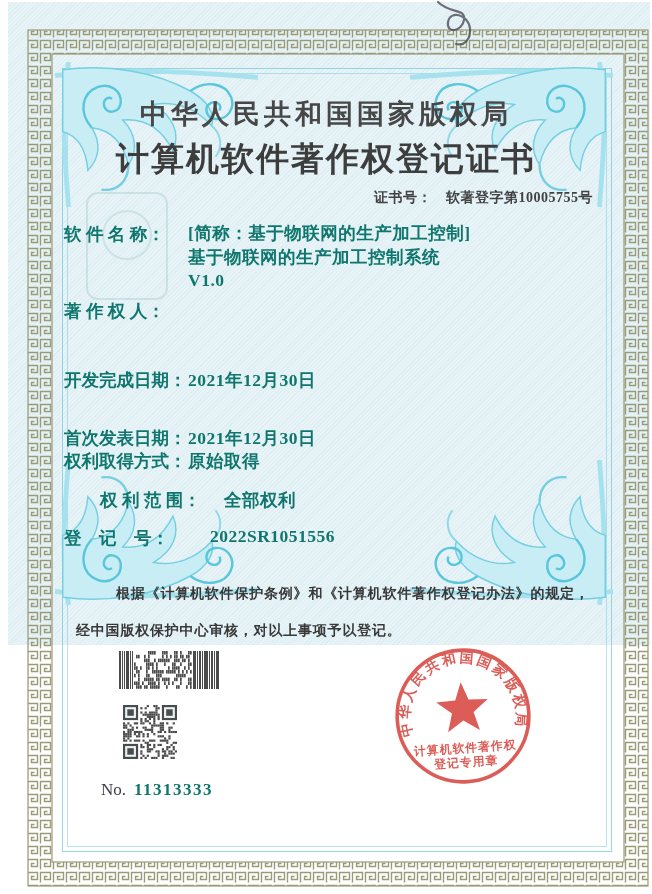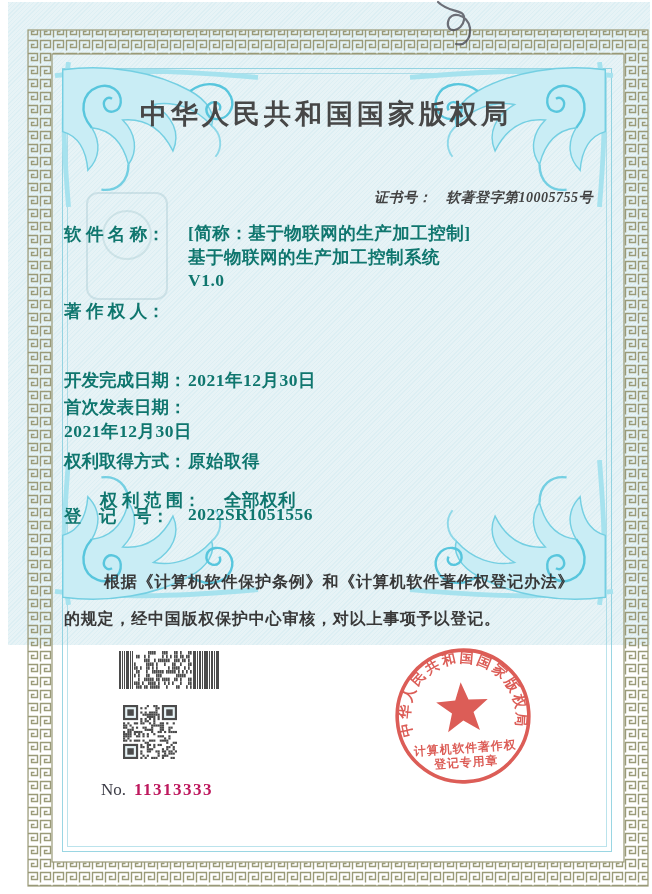--- a/index.html
+++ b/index.html
@@ -32,41 +32,41 @@
   .watermark{position:absolute;left:86px;top:192px;width:78px;height:104px;
     border:2px solid rgba(145,185,195,.30);border-radius:12px;}
   .watermark::after{content:"";position:absolute;left:14px;top:16px;width:46px;height:46px;
     border:2px solid rgba(145,185,195,.28);border-radius:50%;}
   
   .authority{position:absolute;left:0;right:0;top:96px;text-align:center;
     font-size:27px;font-weight:bold;letter-spacing:4px;color:#474747;}
   .cert-title{position:absolute;left:0;right:0;top:137px;text-align:center;
     font-size:33px;font-weight:bold;letter-spacing:2px;color:#3d3d3d;}
   .certno{position:absolute;right:59px;top:189px;font-size:14px;font-weight:bold;
-    color:#424242;letter-spacing:.5px;font-style:italic;}
+    color:#424242;letter-spacing:.5px;}
   .certno .val{margin-left:14px;}
   .field{position:absolute;left:64px;display:flex;align-items:flex-start;
     font-size:17.5px;color:#0f766e;}
   .field .lbl{width:124px;flex:0 0 auto;font-weight:bold;}
   .field .val{font-weight:600;letter-spacing:.5px;}
   .name-lines div{line-height:23.5px;}
   .f-name{top:222px;}
   .f-owner{top:299px;}
   .f-dev{top:368px;}
-  .f-pub{top:395px;flex-direction:column;}
+  .f-pub{top:426px;}
   .f-acq{top:449px;}
   .f-scope{top:488px;padding-left:36px;}
-  .f-reg{top:504px;}
+  .f-reg{top:526px;gap:22px;}
   .statement{position:absolute;left:64px;top:563px;width:516px;
-    font-size:16px;line-height:37px;text-indent:40px;font-weight:600;
-    color:#383838;letter-spacing:.8px;margin:0;}
+    font-size:14px;line-height:37px;text-indent:40px;font-weight:600;
+    color:#383838;letter-spacing:.8px;margin:12px;}
   .barcode{position:absolute;left:119px;top:651px;width:100px;height:38px;}
   .qrcode{position:absolute;left:123px;top:705px;width:54px;height:54px;}
   .serial{position:absolute;left:101px;top:780px;font-size:17px;color:#3c3c46;}
-  .serial .num{color:#be185d;margin-left:8px;letter-spacing:1.5px;font-weight:600;}
+  .serial .num{color:#0f766e;margin-left:8px;letter-spacing:1.5px;font-weight:600;}
   .issue-date{position:absolute;left:362px;top:782px;width:190px;text-align:center;
     font-size:19px;font-weight:bold;color:#3b3b3b;letter-spacing:.5px;}
   .seal{position:absolute;left:391px;top:644px;width:144px;height:144px;
     opacity:.92;mix-blend-mode:multiply;transform:rotate(-4deg);}
   .scribble{position:absolute;left:420px;top:0;width:80px;height:52px;}
 </style>
 </head>
 <body>
 
 <div class="page">
@@ -108,20 +108,21 @@
       <use href="#flourish"></use>
     </svg>
 
   <div class="watermark"></div>
 
   <svg class="scribble" viewBox="0 0 80 52">
     <path d="M18,2 C30,14 46,8 44,20 C42,32 26,34 28,22 C30,10 48,14 50,28 C51,40 44,46 36,44" fill="none" stroke="#4d4d58" stroke-width="2.2" opacity=".8" stroke-linecap="round"></path>
   </svg>
 
   <div class="authority">中华人民共和国国家版权局</div>
+  <div class="cert-title">计算机软件著作权登记证书</div>
   <div class="certno">
     <span>证书号：</span><span class="val">软著登字第10005755号</span>
   </div>
 
   <div class="field f-name">
     <span class="lbl">软 件 名 称：</span>
     <div class="val name-lines">
       <div>[简称：基于物联网的生产加工控制]</div>
       <div>基于物联网的生产加工控制系统</div>
       <div>V1.0</div>

